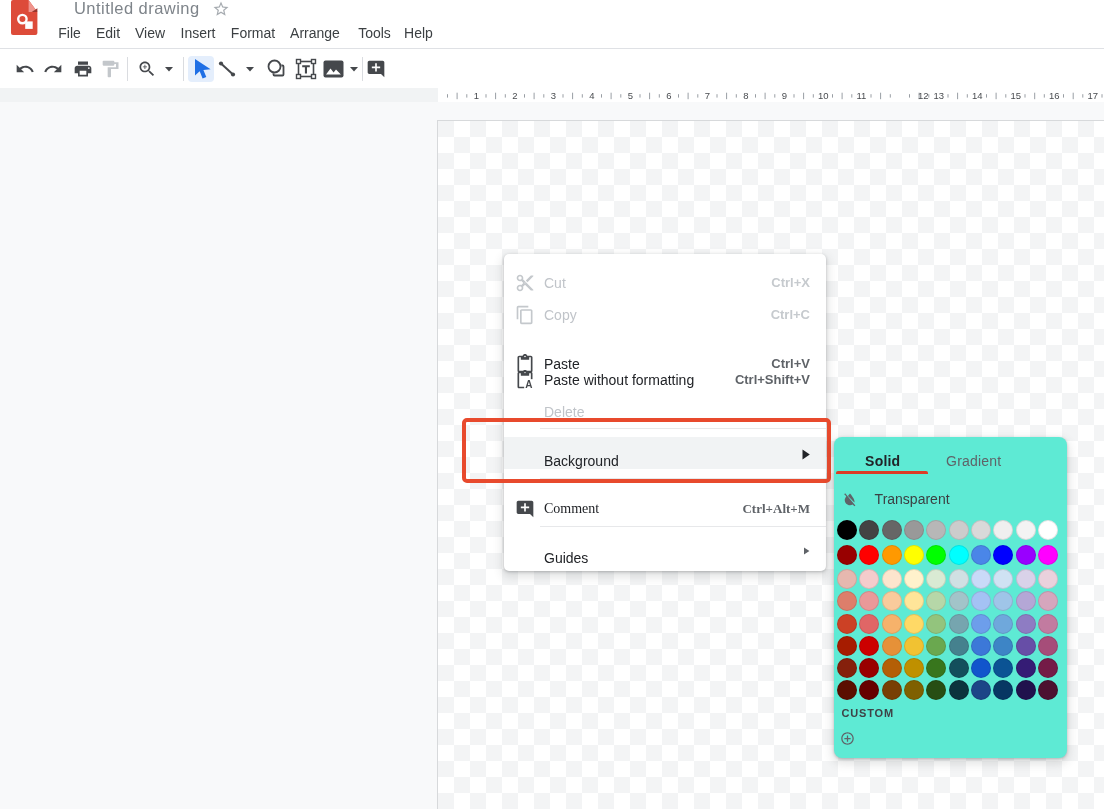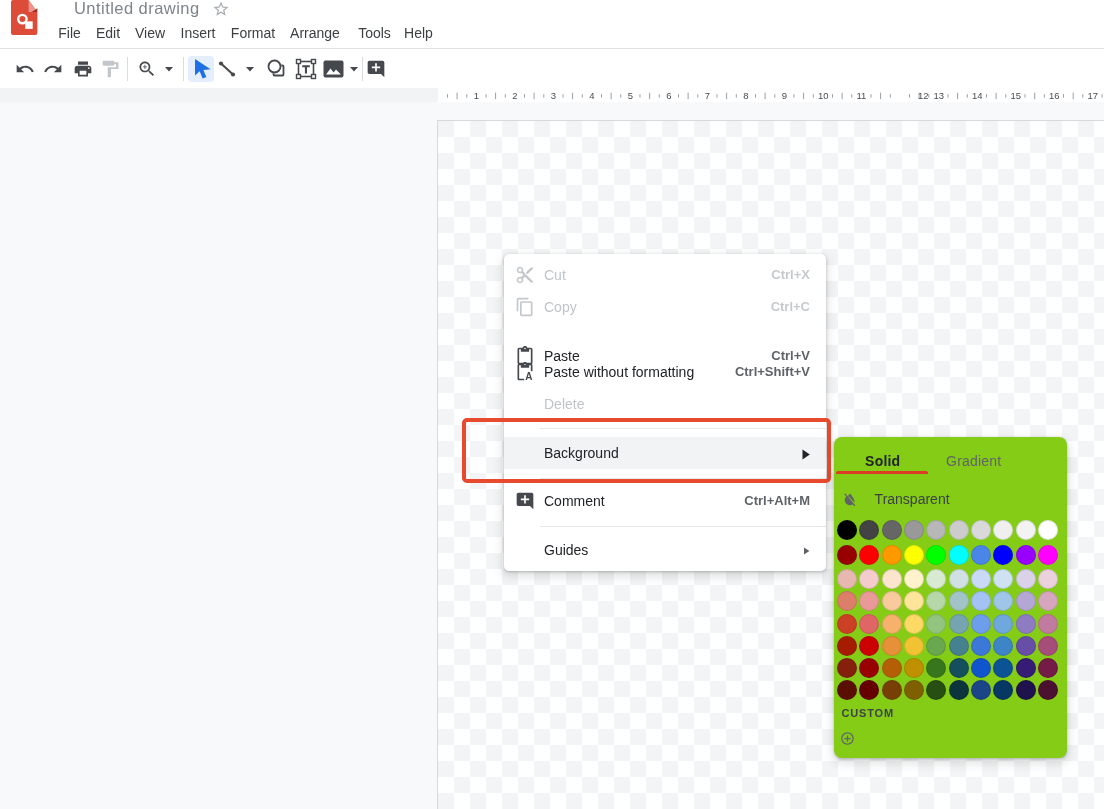--- a/index.html
+++ b/index.html
@@ -1,21 +1,21 @@
 <!DOCTYPE html>
 <html><head><meta charset="utf-8">
 <style>
 html,body{margin:0;padding:0;}
 body{width:1104px;height:809px;overflow:hidden;position:relative;background:#fff;
  font-family:"Liberation Sans",sans-serif;-webkit-font-smoothing:antialiased;}
 .abs{position:absolute;}
 .menubar span{position:absolute;top:0;line-height:17px;font-size:14px;color:#3c4043;}
 .vsep{position:absolute;width:1px;height:24px;top:57px;background:#dadce0;}
 .tick-num{position:absolute;top:0;font-size:9.5px;color:#494c50;line-height:10px;text-align:center;width:10px;}
-.mi{position:absolute;left:0;width:322px;height:32.4px;}
+.mi{position:absolute;left:0;width:322px;height:32.4px;margin-top:8px;}
 .mi .lab{position:absolute;left:40.5px;top:0;line-height:32.4px;font-size:14px;color:#212327;}
 .mi .sc{position:absolute;right:15.5px;top:0;line-height:32.4px;font-size:13px;font-weight:700;color:#5f6368;}
 .mi.dis .lab{color:#c0c4c9;}
 .mi.dis .sc{color:#c6cace;}
 .mi svg{position:absolute;left:11px;top:6.2px;}
 .msep{position:absolute;left:36.5px;right:0;height:1px;background:#e7e8ea;}
 .sw{position:absolute;width:20px;height:20px;border-radius:50%;box-sizing:border-box;}
 </style></head>
 <body>
 
@@ -211,38 +211,38 @@
     </div>
 <div class="msep" style="top:174.8px;"></div>
 <div class="abs" style="left:0;top:183.2px;width:322px;height:32.6px;background:#f1f3f4;"></div>
 <div class="mi" style="top:183.2px;height:32.6px;">
       <span class="lab" style="line-height:32.6px;">Background</span>
     </div>
 <svg class="abs" style="left:297px;top:195px;" width="10" height="11" viewBox="0 0 10 11" fill="#212327">
       <path d="M1.5 0.5v10L8.8 5.5z"></path>
     </svg>
 <div class="msep" style="top:224.3px;"></div>
-<div class="mi" style="top:231.7px;">
+<div class="mi" style="top:231.7px;font-family:Liberation Serif, serif;">
       <svg width="20" height="20" viewBox="0 0 24 24" fill="#45484c">
         <path d="M22 4c0-1.1-.9-2-2-2H4c-1.1 0-2 .9-2 2v12c0 1.1.9 2 2 2h14l4 4V4z"></path>
         <path d="M17 11h-4v4h-2v-4H7V9h4V5h2v4h4v2z" fill="#fff"></path>
       </svg>
       <span class="lab">Comment</span>
       <span class="sc">Ctrl+Alt+M</span>
     </div>
 <div class="msep" style="top:272.2px;"></div>
 <div class="mi" style="top:280.8px;">
       <span class="lab">Guides</span>
     </div>
 <svg class="abs" style="left:299px;top:293.5px;" width="7" height="8" viewBox="0 0 7 8" fill="#5f6368">
       <path d="M1 0.5v7L6.4 4z"></path>
     </svg>
 </div>
 <div class="abs" style="left:462px;top:418px;width:369px;height:65px;border:4px solid #e84a2d;border-radius:5px;box-sizing:border-box;"></div>
-<div class="abs" style="left:833.6px;top:437.3px;width:233.4px;height:320.7px;background:#84cc16;border-radius:8px;box-shadow:0 1px 3px rgba(60,64,67,.3),0 4px 10px 2px rgba(60,64,67,.15);">
+<div class="abs" style="left:833.6px;top:437.3px;width:233.4px;height:320.7px;background:#5eead4;border-radius:8px;box-shadow:0 1px 3px rgba(60,64,67,.3),0 4px 10px 2px rgba(60,64,67,.15);">
 <div class="abs" style="left:31.5px;top:15.5px;font-size:14px;font-weight:700;color:#212327;letter-spacing:0.2px;line-height:16px;">Solid</div>
 <div class="abs" style="left:112.5px;top:15.5px;font-size:14px;color:#5f6368;letter-spacing:0.2px;line-height:16px;">Gradient</div>
 <div class="abs" style="left:2.7px;top:33.8px;width:91.7px;height:3px;background:#dc3b26;border-radius:2px 2px 0 0;"></div>
 <svg class="abs" style="left:7.5px;top:53.5px;" width="18" height="18" viewBox="0 0 24 24" fill="#5f6368">
 <path d="M12 3.2s6 6.8 6 10.8c0 .45-.05.89-.14 1.31L9.27 6.72C10.67 4.71 12 3.2 12 3.2z"></path>
 <path d="M5.55 3 4.27 4.27l2.78 2.78C6.02 8.72 5 10.5 5 12 5 15.87 8.13 19 12 19c1.28 0 2.47-.35 3.5-.95l2.4 2.4 1.27-1.27L5.55 3z"></path>
     </svg>
 <div class="abs" style="left:41px;top:54px;font-size:14px;color:#3c4043;line-height:17px;">Transparent</div>
 <div class="sw" style="left:3.6px;top:82.5px;background:#000000;border:1px solid rgba(0,0,0,0.10);"></div>
 <div class="sw" style="left:25.9px;top:82.5px;background:#434343;border:1px solid rgba(0,0,0,0.10);"></div>

